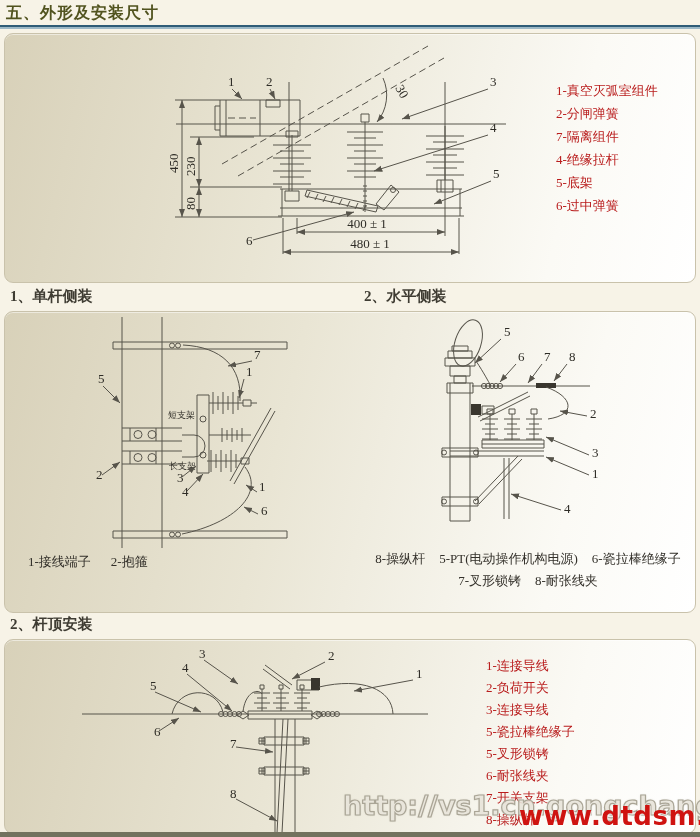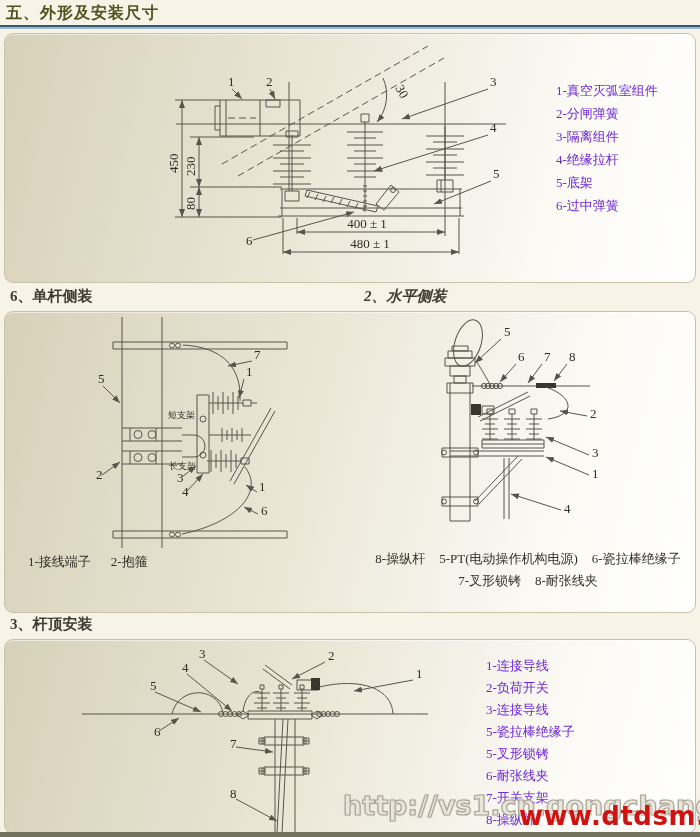--- a/index.html
+++ b/index.html
@@ -9,21 +9,21 @@
          font-weight:bold;font-size:16px;letter-spacing:1px;color:#51531f;}
   .rule{position:absolute;left:0;top:25px;width:700px;height:4px;
         background:linear-gradient(#2f5c77 0 55%,#9db8c6 55% 100%);}
   .panel{position:absolute;border-radius:9px;border:1px solid #c9c2ab;
          background:linear-gradient(103deg,#d8d1b9 0%,#e9e5d4 40%,#fbfaf5 80%,#ffffff 100%);
          box-shadow:inset 0 1px 0 rgba(255,255,255,.5);}
   #panel1{left:4px;top:33px;width:690px;height:248px;}
   #panel2{left:4px;top:311px;width:690px;height:300px;}
   #panel3{left:4px;top:639px;width:690px;height:193px;}
   .heading{position:absolute;font-size:15px;font-weight:bold;color:#3f3c33;}
-  .legend-col{position:absolute;font-size:13px;color:#6d28d9;line-height:23px;white-space:nowrap;}
+  .legend-col{position:absolute;font-size:13px;color:#b91c1c;line-height:23px;white-space:nowrap;}
   .legend-rows{position:absolute;font-size:13px;color:#33302a;line-height:22px;white-space:nowrap;}
   .legend-rows .row{display:flex;}
   .legend-rows.centered .row{justify-content:center;}
   .gap20 .row span{margin-right:20px;}
   .centered .row span{margin:0 7px;}
   svg{position:absolute;overflow:visible;}
   .dr{stroke:#57544b;fill:none;stroke-width:1;}
   .dr text{fill:#2e2c26;stroke:none;font:13px "Liberation Serif",serif;}
   .dr text.s9{font-size:9px;}
   .dr .dk{fill:#39362e;stroke:none;}
@@ -116,28 +116,28 @@
         <line x1="329" y1="145" x2="272" y2="168" marker-end="url(#aT)"></line>
         <text x="84" y="209">6</text>
         <line x1="91" y1="204" x2="192" y2="176" marker-end="url(#aT)"></line>
       </g>
     </g>
   </svg>
 
   <div class="legend-col" style="left:556px;top:79px;">
     <div>1-真空灭弧室组件</div>
     <div>2-分闸弹簧</div>
-    <div>3-隔离组件</div>
+    <div>7-隔离组件</div>
     <div>4-绝缘拉杆</div>
     <div>5-底架</div>
     <div>6-过中弹簧</div>
   </div>
 
-  <div class="heading" style="left:10px;top:287px;">6、单杆侧装</div>
-  <div class="heading" style="left:364px;top:287px;font-style:italic;">2、水平侧装</div>
+  <div class="heading" style="left:10px;top:287px;">1、单杆侧装</div>
+  <div class="heading" style="left:364px;top:287px;">2、水平侧装</div>
 
   <svg style="left:70px;top:315px" width="295" height="235" viewBox="0 0 295 235">
     <defs>
       <marker id="aL" markerWidth="9" markerHeight="7" refX="8" refY="3" orient="auto-start-reverse">
         <path d="M0,0 L8,3 L0,6 Z" fill="#57544b"></path>
       </marker>
     </defs>
     <g class="dr">
       <path d="M52,2 V233 M92,2 V233"></path>
       <g>
@@ -285,21 +285,21 @@
       <span>8-操纵杆</span>
       <span>5-PT(电动操作机构电源)</span>
       <span>6-瓷拉棒绝缘子</span>
     </div>
     <div class="row">
       <span>7-叉形锁铐</span>
       <span>8-耐张线夹</span>
     </div>
   </div>
 
-  <div class="heading" style="left:10px;top:615px;">3、杆顶安装</div>
+  <div class="heading" style="left:10px;top:615px;">2、杆顶安装</div>
 
   <svg style="left:62px;top:641px" width="420" height="192" viewBox="0 0 420 192">
     <defs>
       <marker id="aB" markerWidth="9" markerHeight="7" refX="8" refY="3" orient="auto-start-reverse">
         <path d="M0,0 L8,3 L0,6 Z" fill="#57544b"></path>
       </marker>
     </defs>
     <g class="dr">
       <path d="M20,73 H366"></path>
       <g>

